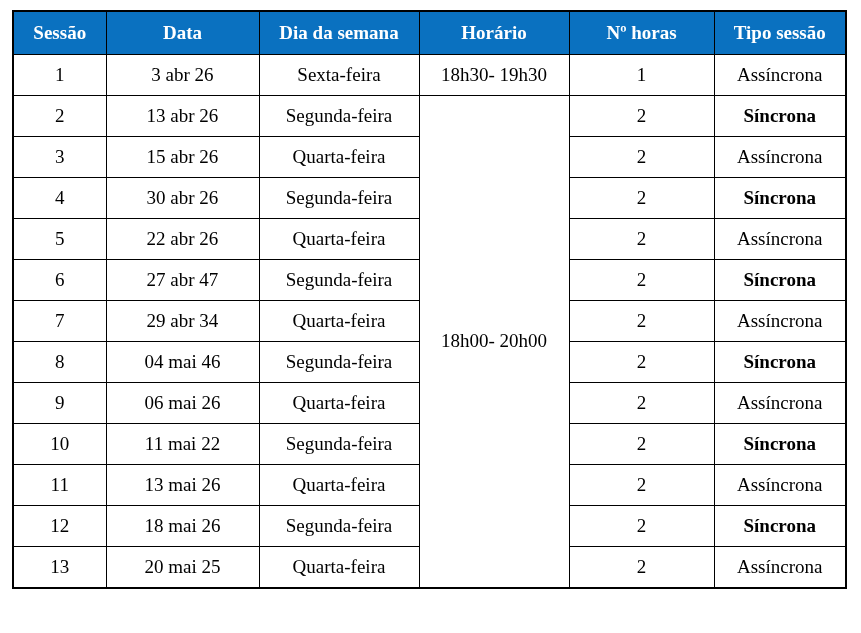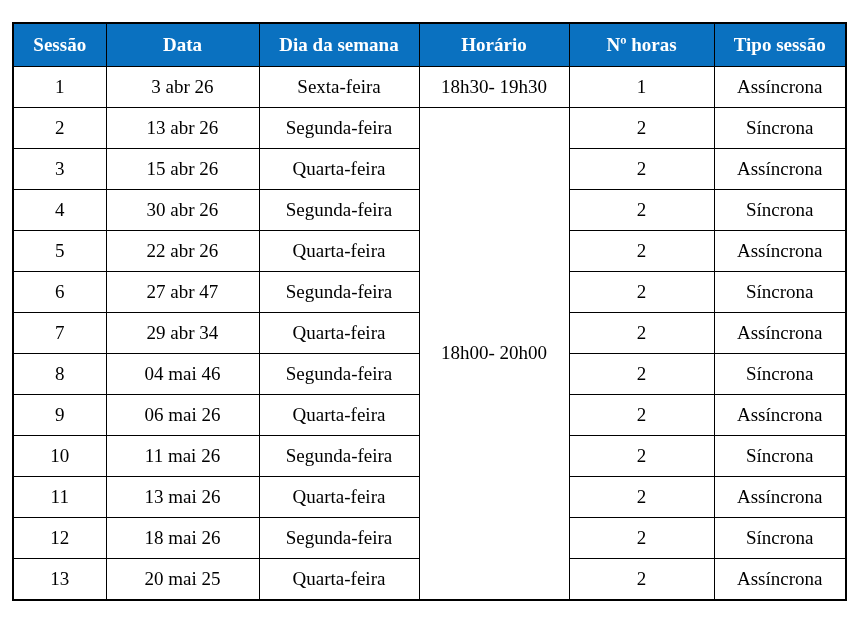--- a/index.html
+++ b/index.html
@@ -11,21 +11,21 @@
     position: relative;
     width: 861px;
     height: 633px;
     background: #ffffff;
     font-family: "Liberation Serif", serif;
     overflow: hidden;
   }
   table.schedule {
     position: absolute;
     left: 12px;
-    top: 22px;
+    top: 10px;
     width: 833px;
     border-collapse: collapse;
     table-layout: fixed;
     border: 2px solid #000000;
   }
   table.schedule th,
   table.schedule td {
     border: 1px solid #000000;
     text-align: center;
     vertical-align: middle;
@@ -38,21 +38,21 @@
   table.schedule thead th {
     background: #0A71C0;
     color: #ffffff;
     font-weight: bold;
     height: 42px;
   }
   table.schedule tbody tr {
     height: 41px;
   }
   td.bold {
-    font-weight: normal;
+    font-weight: bold;
   }
   .col-sessao  { width: 93px; }
   .col-data    { width: 153px; }
   .col-dia     { width: 160px; }
   .col-horario { width: 150px; }
   .col-horas   { width: 145px; }
   .col-tipo    { width: 132px; }
 </style>
 </head>
 <body>
@@ -138,21 +138,21 @@
       </tr>
       <tr>
         <td>9</td>
         <td>06 mai 26</td>
         <td>Quarta-feira</td>
         <td>2</td>
         <td>Assíncrona</td>
       </tr>
       <tr>
         <td>10</td>
-        <td>11 mai 26</td>
+        <td>11 mai 22</td>
         <td>Segunda-feira</td>
         <td>2</td>
         <td class="bold">Síncrona</td>
       </tr>
       <tr>
         <td>11</td>
         <td>13 mai 26</td>
         <td>Quarta-feira</td>
         <td>2</td>
         <td>Assíncrona</td>

